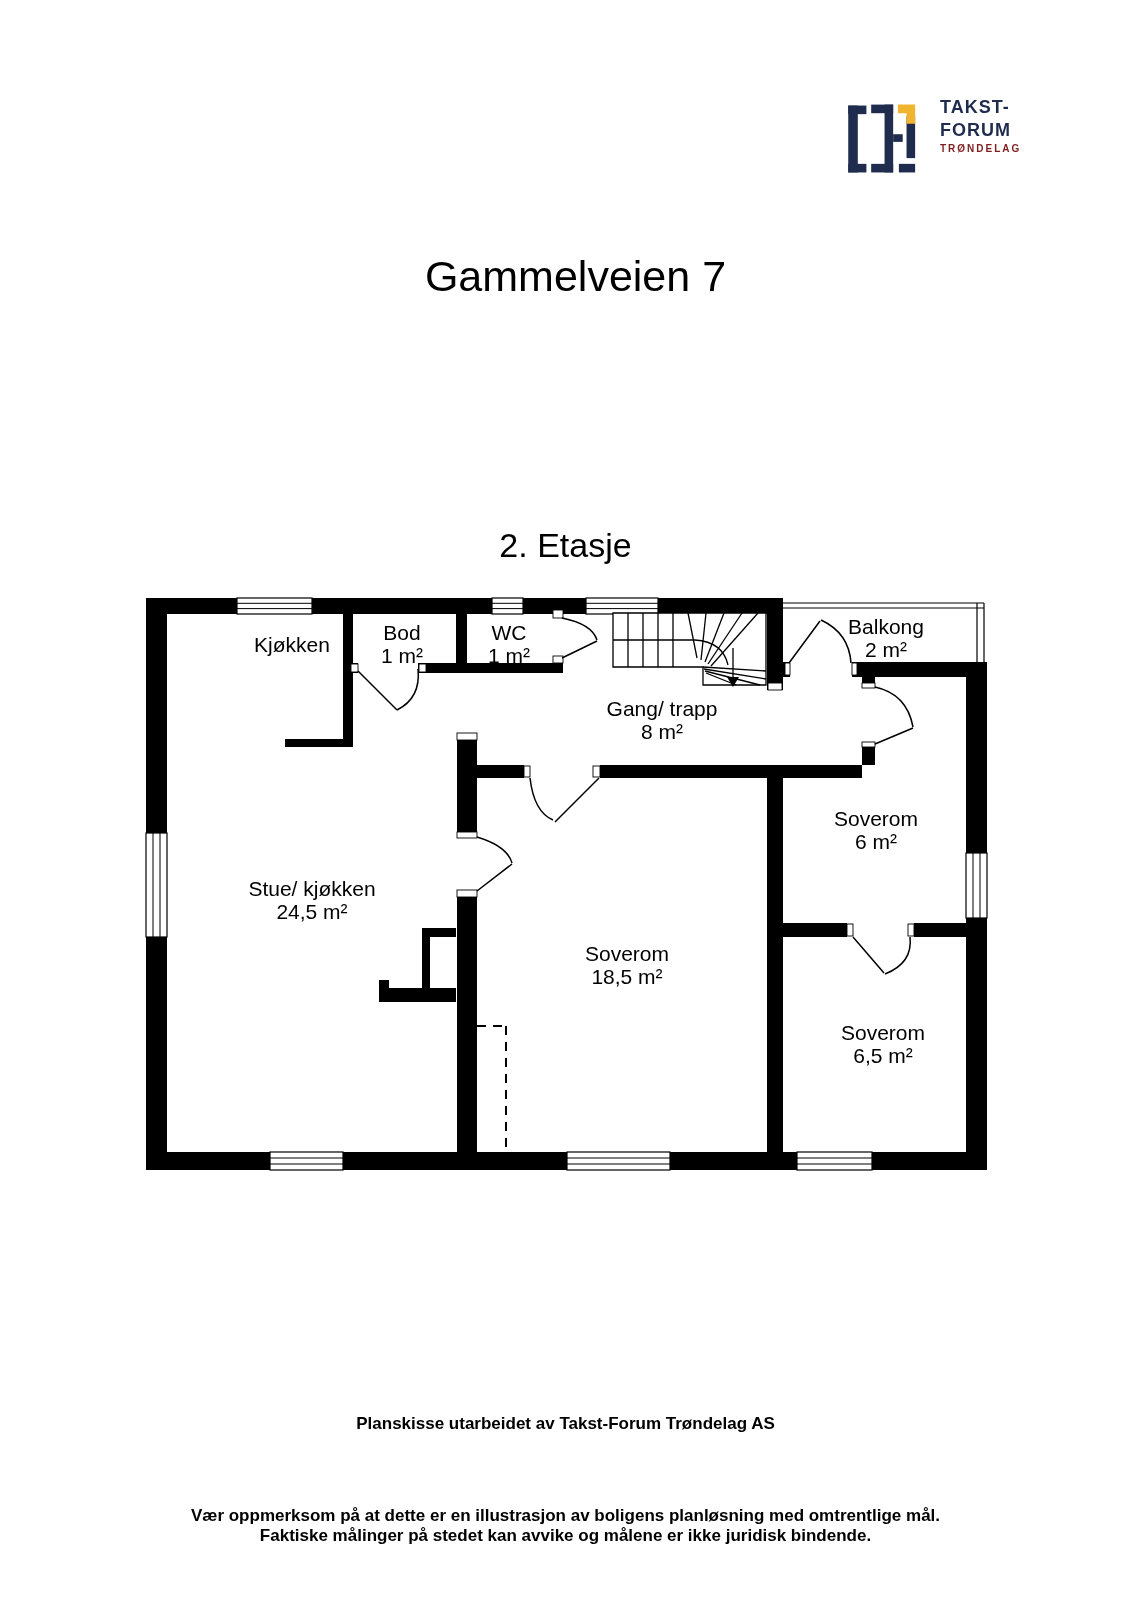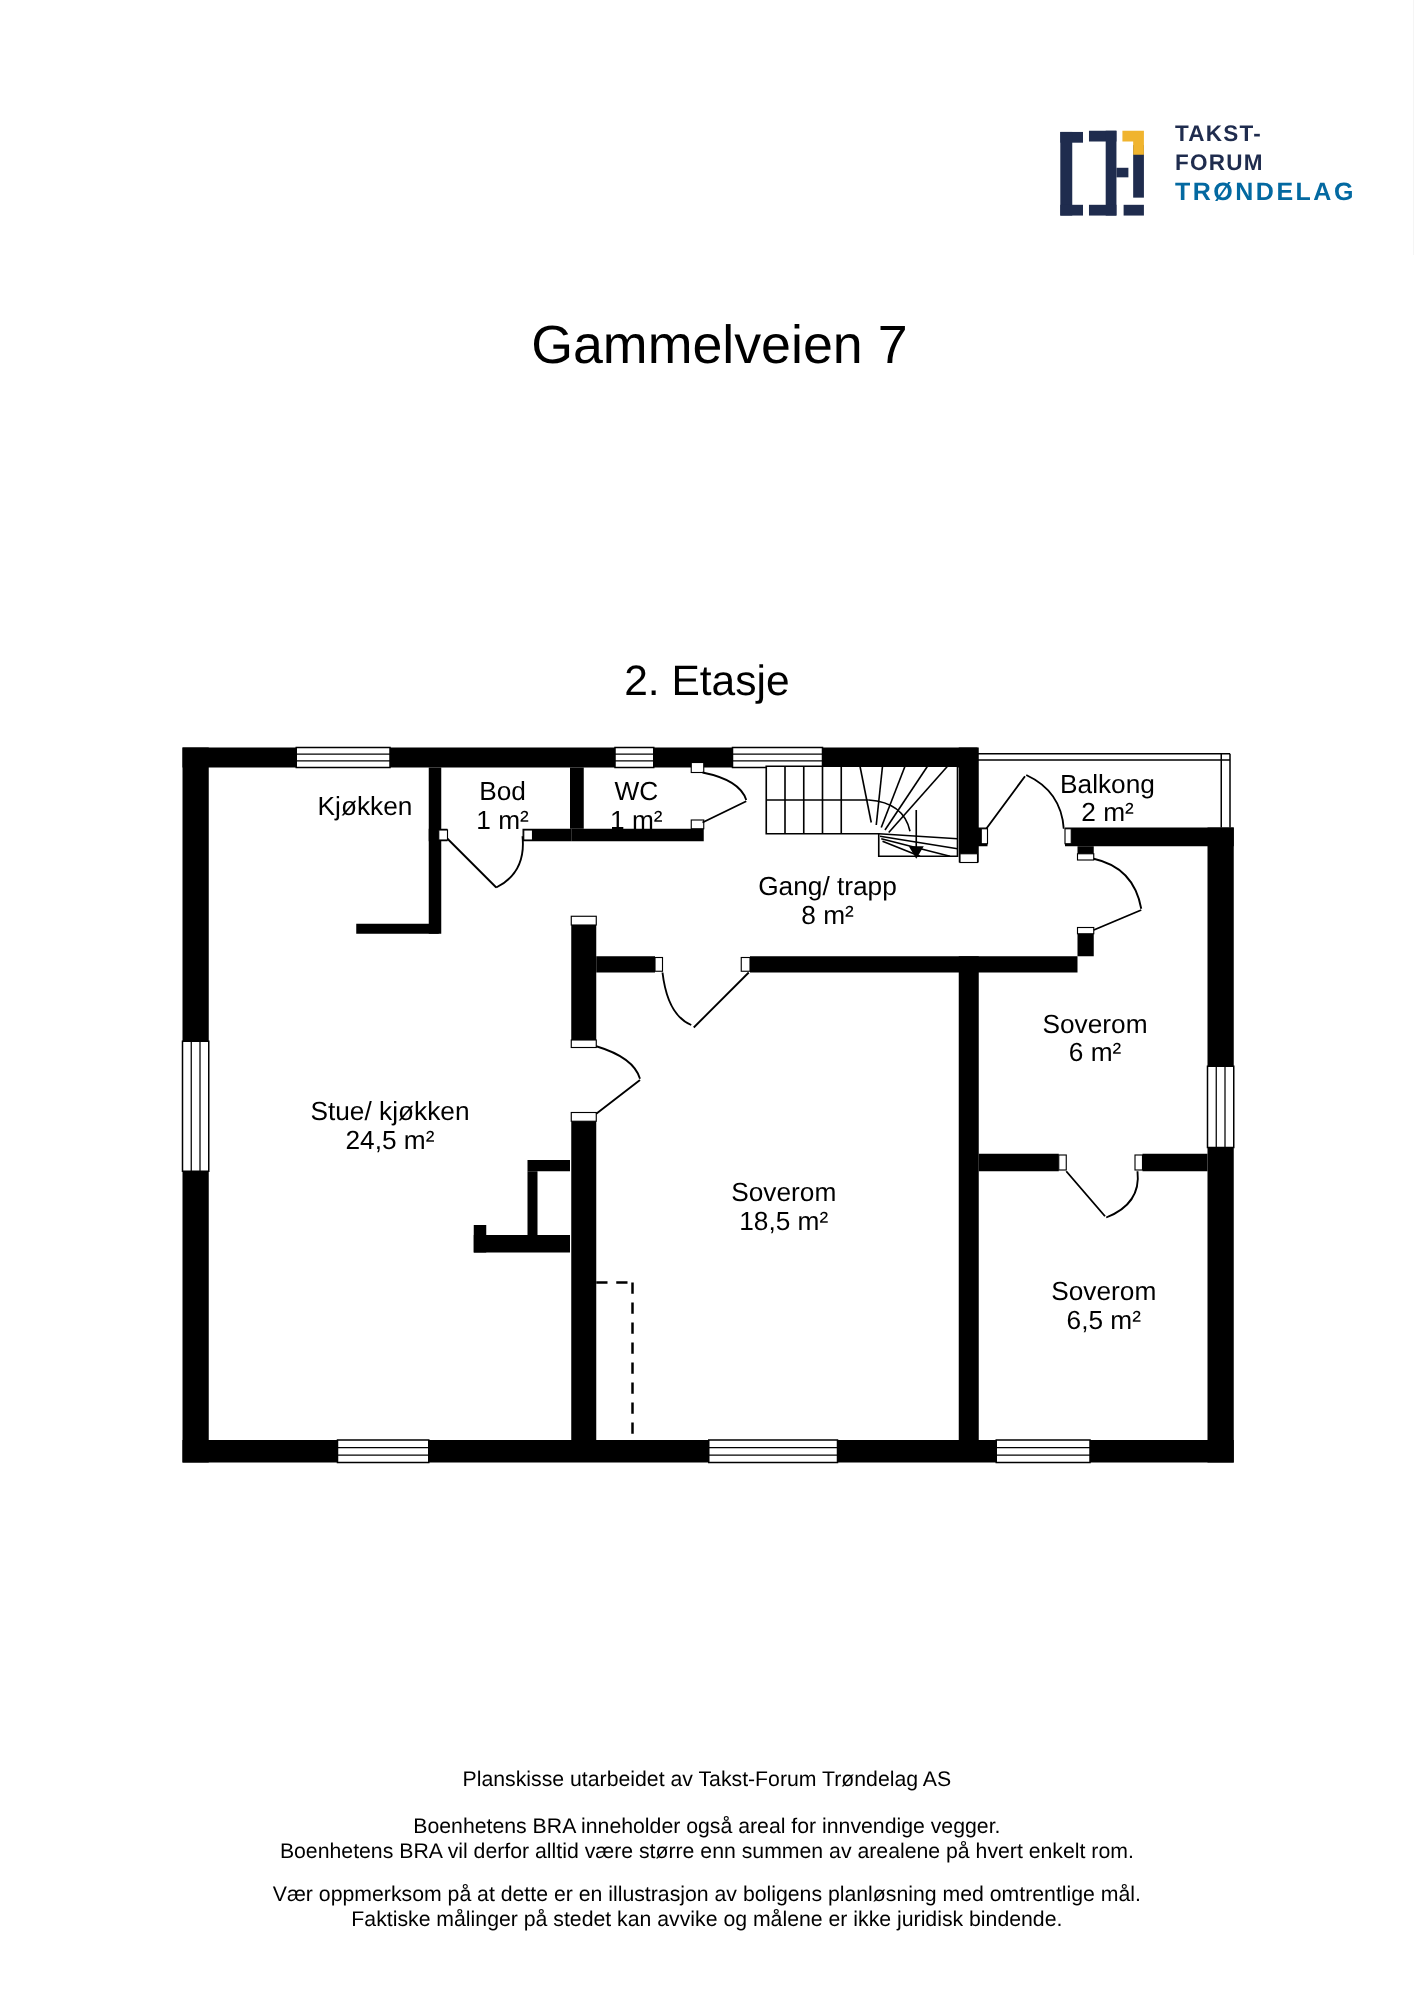--- a/index.html
+++ b/index.html
@@ -10,29 +10,29 @@
     background:#ffffff;
     font-family:"Liberation Sans", sans-serif;
     color:#000;
     overflow:hidden;
   }
   
   .logo{position:absolute;left:832px;top:95px;display:flex;align-items:flex-start;}
   .logo-mark{width:86px;height:88px;}
   .logo-text{margin-left:22px;margin-top:3px;line-height:1;}
   .logo-line-big{font-size:18px;font-weight:bold;color:#1f2c4e;letter-spacing:1px;margin-bottom:5px;}
-  .logo-line-small{font-size:20px;font-weight:bold;color:#0369a1;letter-spacing:2px;margin-top:3px;}
+  .logo-line-small{font-size:10px;font-weight:bold;color:#7f1d1d;letter-spacing:2px;margin-top:3px;}
   
   .title{position:absolute;left:0;top:252px;width:100%;text-align:center;font-size:43px;margin-left:10px;}
   .floor-label{position:absolute;left:0;top:526px;width:100%;text-align:center;font-size:34px;}
   
   .plan{position:absolute;left:140px;top:590px;width:850px;height:585px;}
   .room-name,.room-area{font-family:"Liberation Sans",sans-serif;font-size:21px;fill:#000;}
   
-  .footer{position:absolute;left:0;width:100%;text-align:center;font-size:17px;line-height:19.5px;}
+  .footer{position:absolute;left:0;width:100%;text-align:center;font-size:17px;line-height:19.5px;font-weight:bold;}
   .footer-credit{top:1414px;}
   .footer-bra{top:1451px;}
   .footer-disclaimer{top:1506px;}
 </style>
 </head>
 <body>
 
 <div class="page">
 
   <div class="logo">
@@ -203,22 +203,18 @@
       <text class="room-name" x="312" y="896">Stue/ kjøkken</text>
       <text class="room-area" x="312" y="919">24,5 m²</text>
       <text class="room-name" x="627" y="961">Soverom</text>
       <text class="room-area" x="627" y="984">18,5 m²</text>
       <text class="room-name" x="883" y="1040">Soverom</text>
       <text class="room-area" x="883" y="1063">6,5 m²</text>
     </g>
   </svg>
 
   <div class="footer footer-credit">Planskisse utarbeidet av Takst-Forum Trøndelag AS</div>
-  <div class="footer footer-bra">
-    <div>Boenhetens BRA inneholder også areal for innvendige vegger.</div>
-    <div>Boenhetens BRA vil derfor alltid være større enn summen av arealene på hvert enkelt rom.</div>
-  </div>
   <div class="footer footer-disclaimer">
     <div>Vær oppmerksom på at dette er en illustrasjon av boligens planløsning med omtrentlige mål.</div>
     <div>Faktiske målinger på stedet kan avvike og målene er ikke juridisk bindende.</div>
   </div>
 
 </div>
 
 </body></html>

